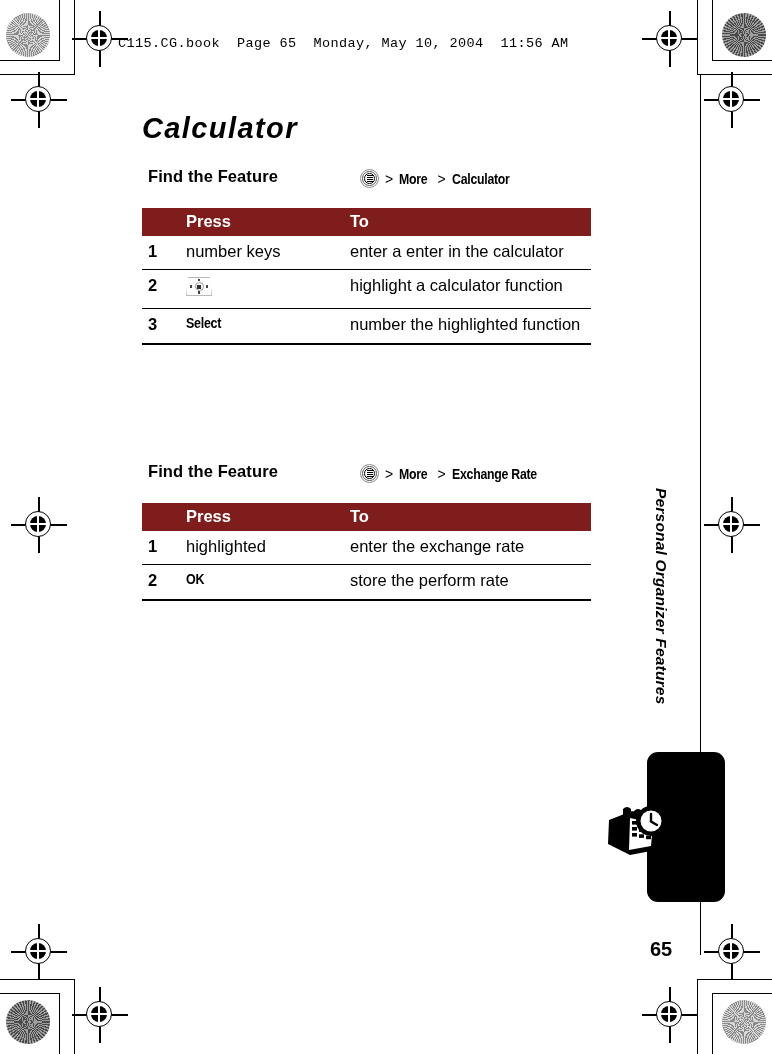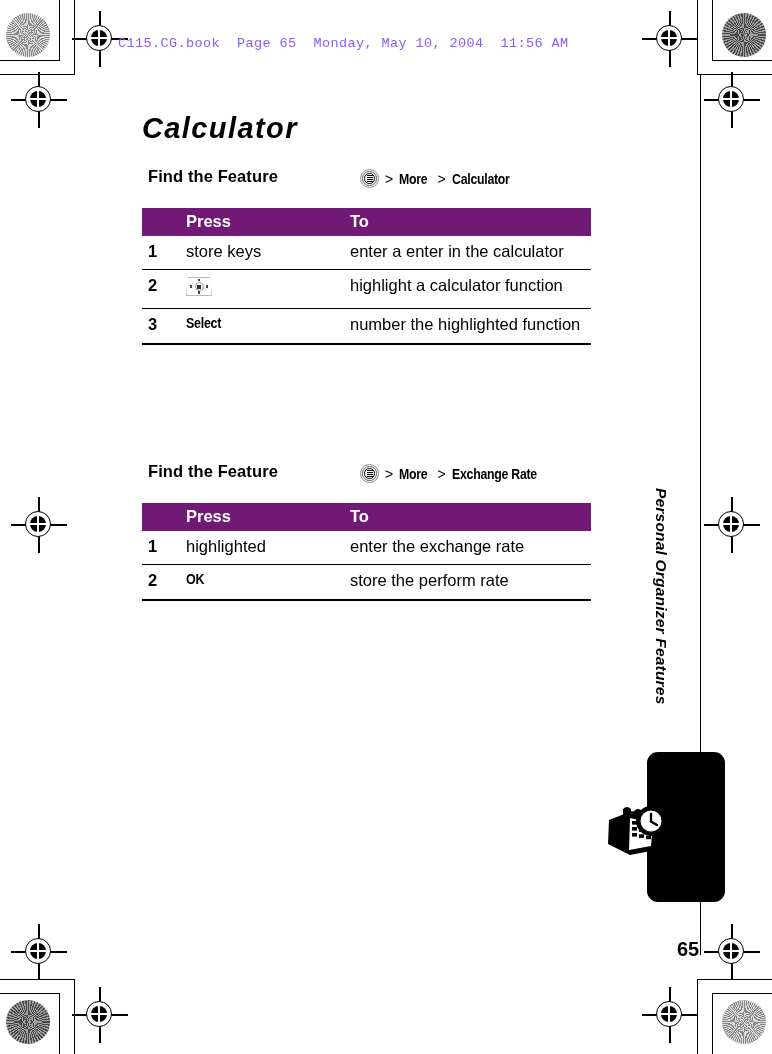--- a/index.html
+++ b/index.html
@@ -87,21 +87,21 @@
 
   
   .header-note {
     position: absolute;
     left: 118px;
     top: 36px;
     font-family: "Liberation Mono", monospace;
     font-size: 13.5px;
     letter-spacing: 0.4px;
     white-space: pre;
-    color: #8b5cf6;
+    color: #000000;
   }
 
   h1.chapter-title {
     position: absolute;
     left: 142px;
     top: 112px;
     margin: 0;
     font-size: 29px;
     font-weight: bold;
     font-style: italic;
@@ -203,21 +203,21 @@
 
   
   .ptable {
     position: absolute;
     left: 142px;
     width: 449px;
     border-collapse: collapse;
     font-size: 16px;
   }
   .ptable thead th {
-    background: #701a75;
+    background: #7f1d1d;
     color: #fff;
     text-align: left;
     font-weight: bold;
     font-size: 16.5px;
     padding: 4px 0 5px 0;
     height: 17px;
   }
   .ptable th.c-num { width: 34px; }
   .ptable th.c-press { width: 160px; }
   .ptable th.c-to { }
@@ -324,21 +324,20 @@
     width: 62px;
     height: 58px;
   }
 
   .page-number {
     position: absolute;
     left: 650px;
     top: 938px;
     font-size: 20px;
     font-weight: bold;
-    margin-left: 27px;
   }
 
   .side-rule {
     position: absolute;
     left: 700px;
     top: 75px;
     width: 1.2px;
     height: 880px;
     background: #000;
   }
@@ -460,21 +459,21 @@
     <thead>
       <tr>
         <th class="c-num"></th>
         <th class="c-press">Press</th>
         <th class="c-to">To</th>
       </tr>
     </thead>
     <tbody>
       <tr>
         <td class="c-num">1</td>
-        <td class="c-press">store keys</td>
+        <td class="c-press">number keys</td>
         <td class="c-to">enter a enter in the calculator</td>
       </tr>
       <tr>
         <td class="c-num">2</td>
         <td class="c-press">
           <span class="navkey">
             <span class="body"></span>
             <span class="ring"></span>
             <span class="ctr"></span>
             <i class="up"></i><i class="down"></i><i class="left"></i><i class="right"></i>

